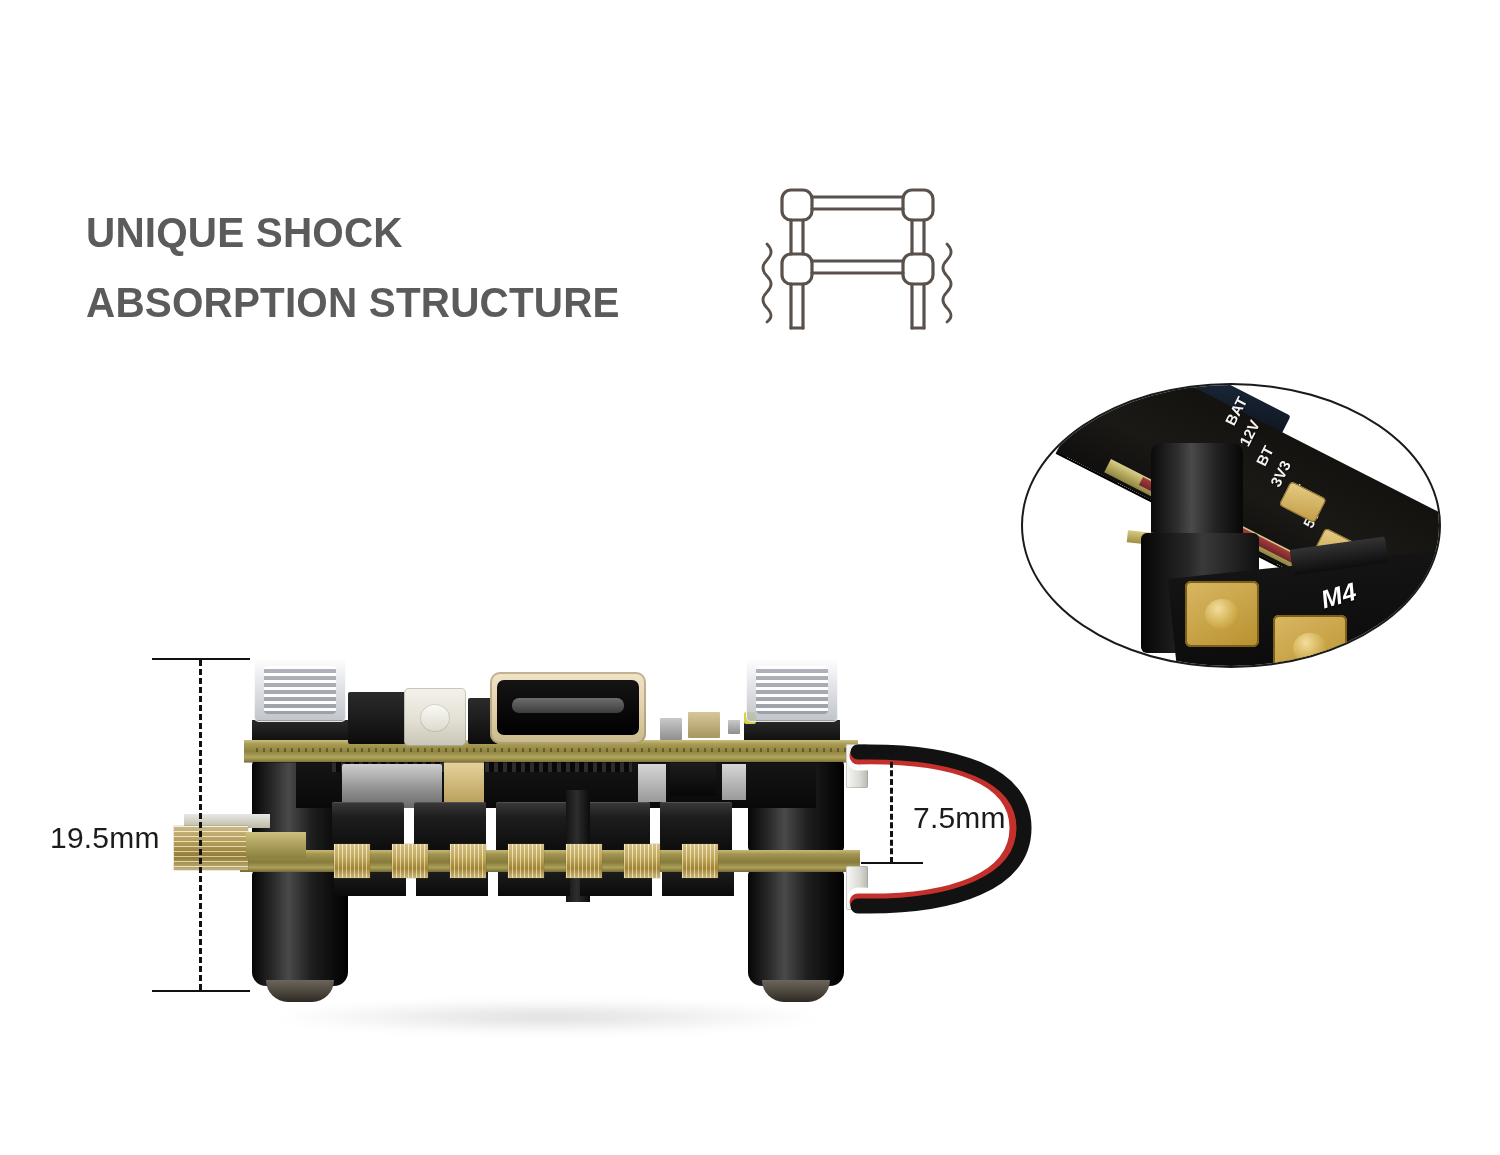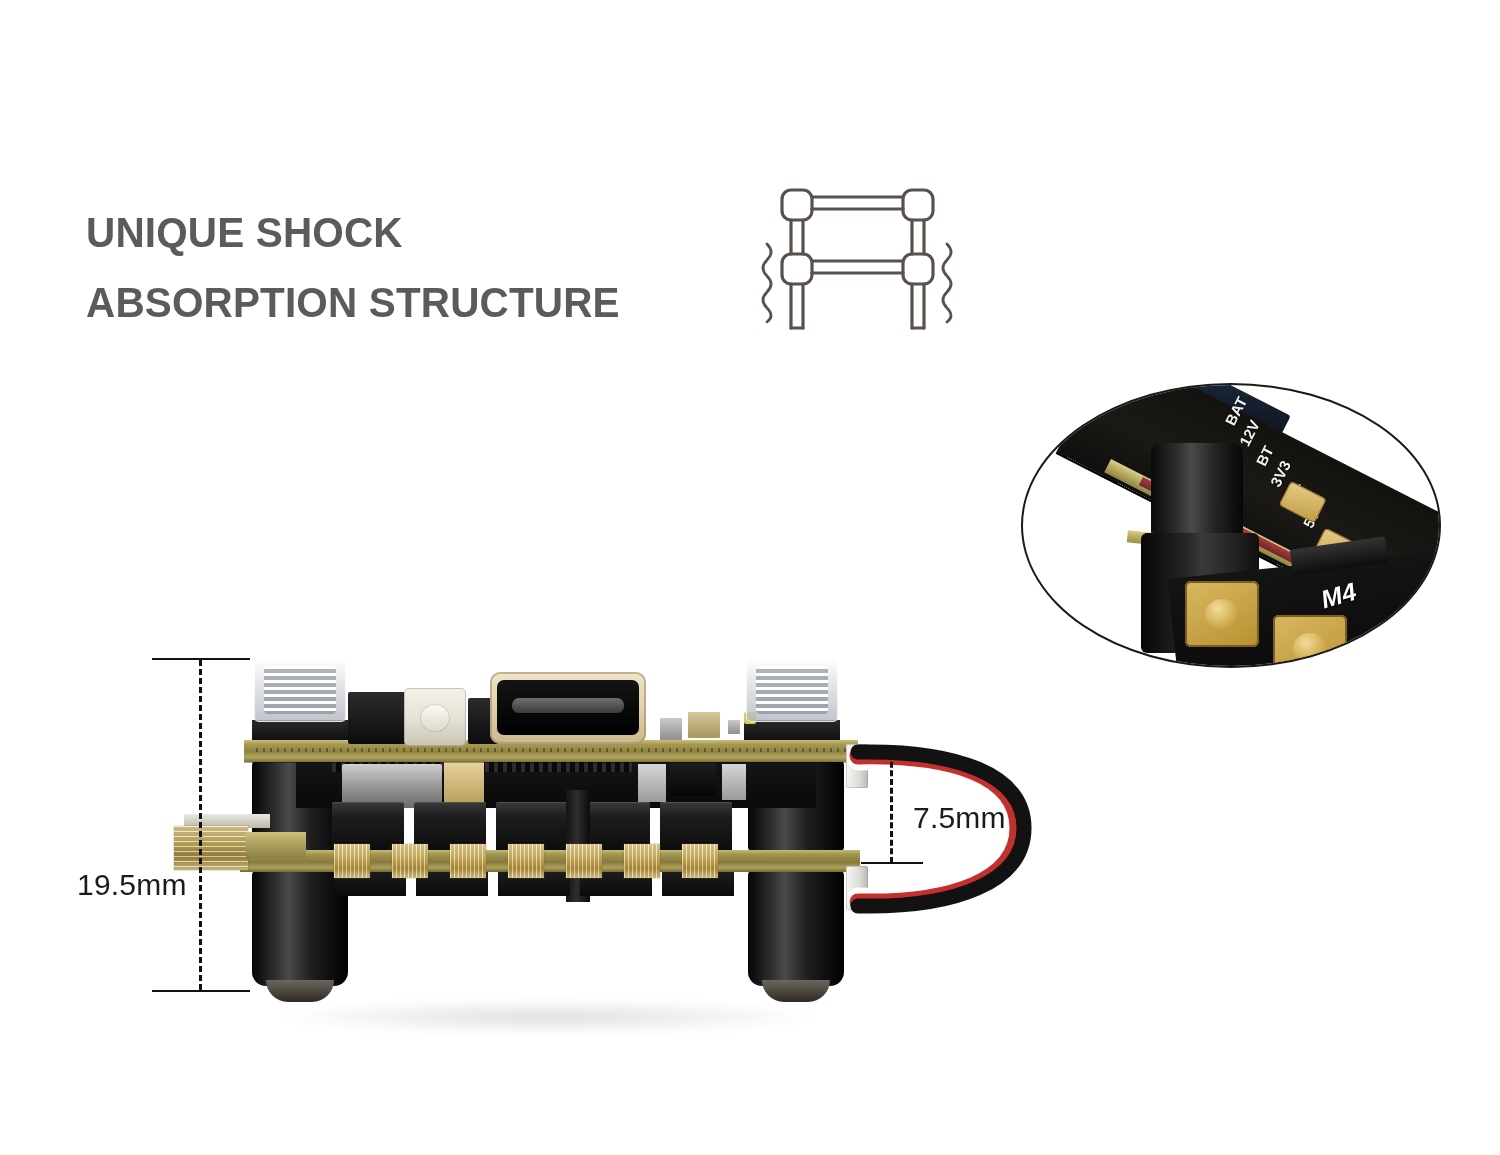--- a/index.html
+++ b/index.html
@@ -463,21 +463,21 @@
       <path d="M26 28 C120 26 178 46 178 96 C178 146 120 168 26 166" stroke="#ffffff" stroke-width="21" stroke-linecap="round"></path>
       <path d="M26 24 C122 22 186 44 186 96 C186 148 122 172 26 170" stroke="#c4312c" stroke-width="17" stroke-linecap="round"></path>
       <path d="M26 20 C124 18 192 42 192 96 C192 150 124 176 26 174" stroke="#121212" stroke-width="15" stroke-linecap="round"></path>
     </svg>
   </div>
 
   <div>
     <div class="dim-line-h" style="left:152px;top:658px;width:98px;"></div>
     <div class="dim-line-h" style="left:152px;top:990px;width:98px;"></div>
     <div class="dim-dash-v" style="left:199px;top:660px;height:330px;"></div>
-    <div class="dim-label" style="left:50px;top:868px;margin-left:27px;">19.5mm</div>
+    <div class="dim-label" style="left:50px;top:821px;">19.5mm</div>
   </div>
 
   <div>
     <div class="dim-line-h" style="left:861px;top:751px;width:62px;"></div>
     <div class="dim-line-h" style="left:861px;top:862px;width:62px;"></div>
     <div class="dim-dash-v" style="left:890px;top:753px;height:110px;"></div>
     <div class="dim-label" style="left:913px;top:801px;">7.5mm</div>
   </div>
 
 </div>

